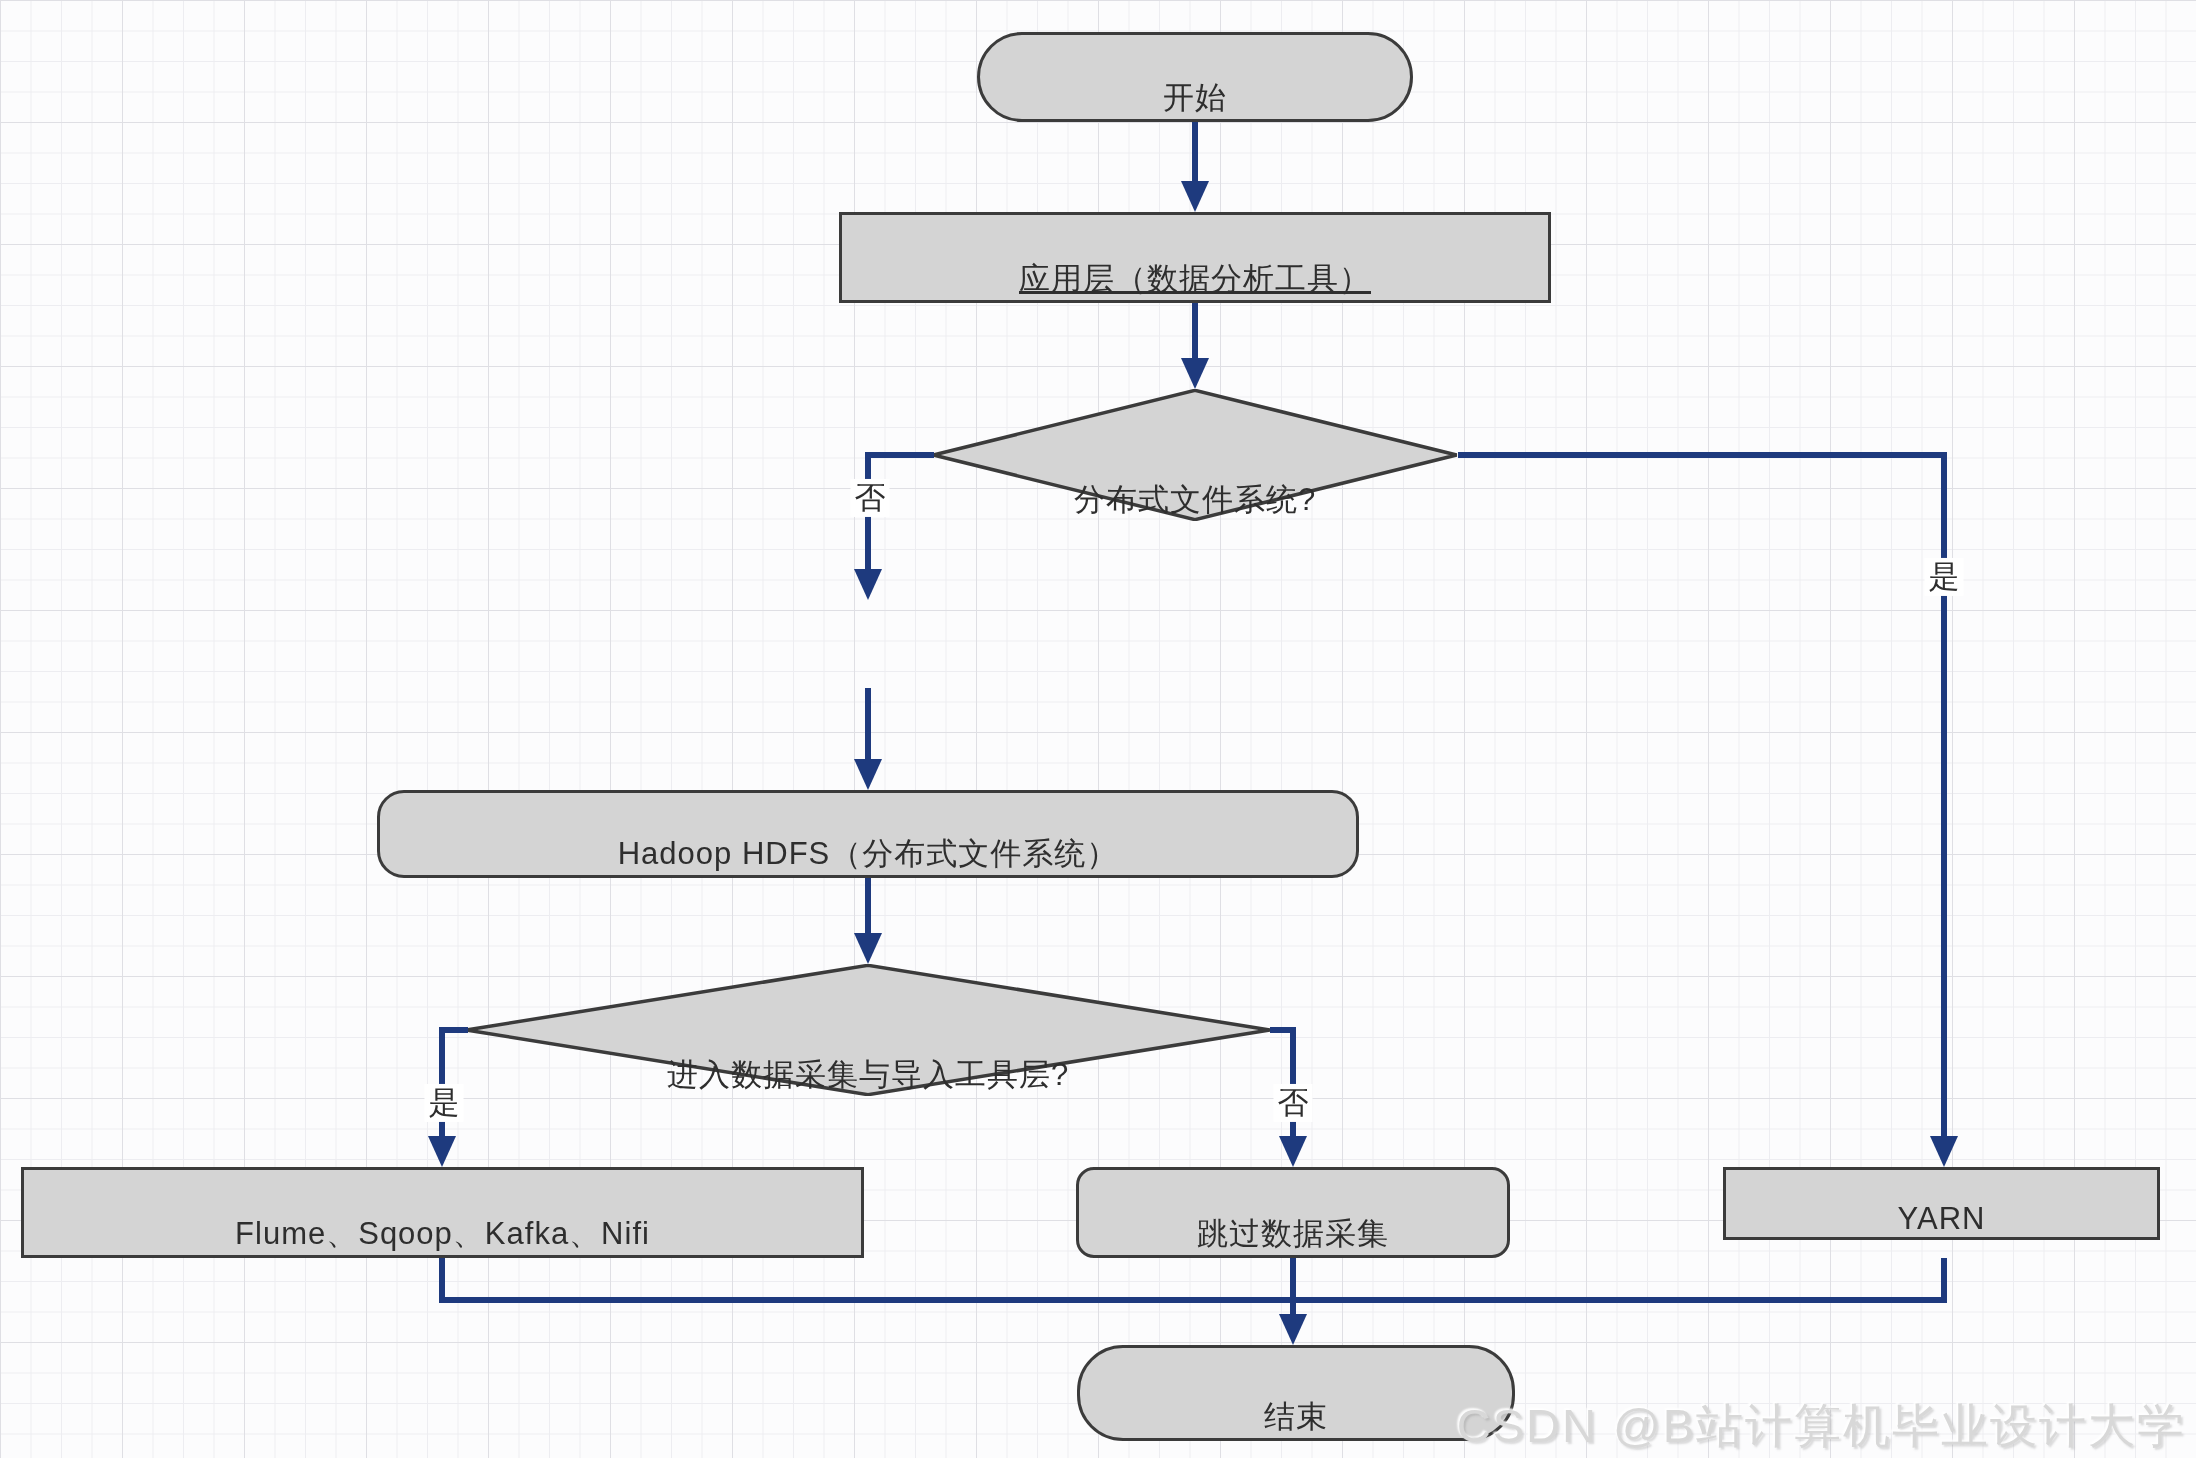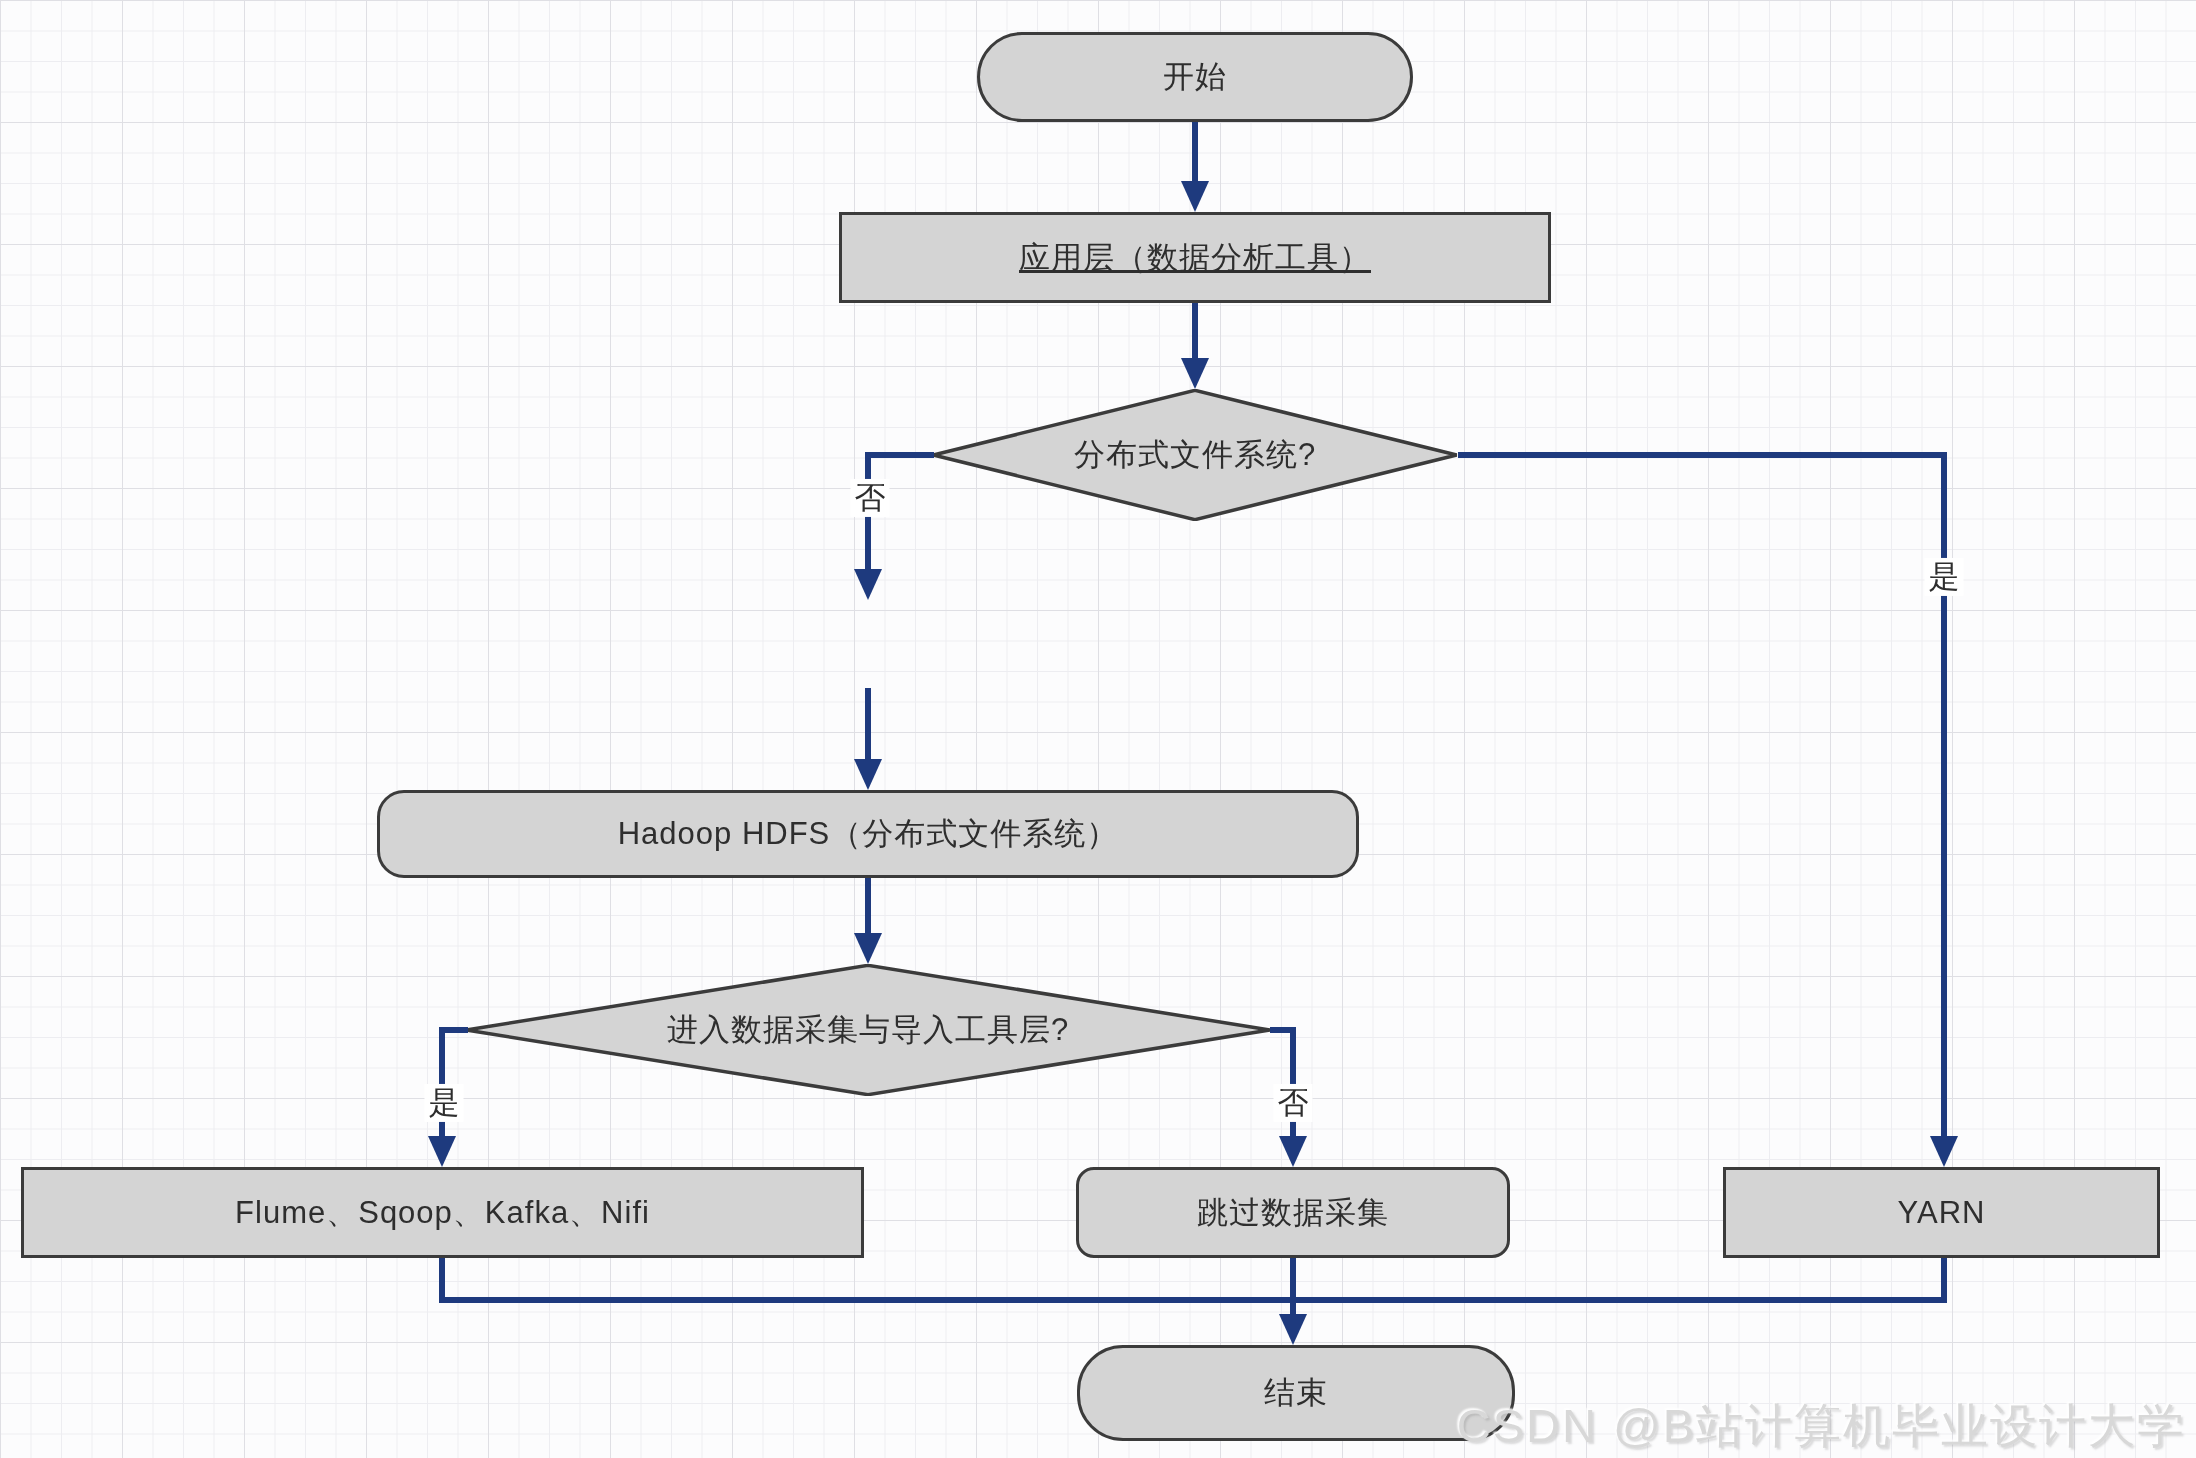--- a/index.html
+++ b/index.html
@@ -15,21 +15,21 @@
       linear-gradient(to right, #dfdfe4 1px, transparent 1px),
       linear-gradient(to bottom, #dfdfe4 1px, transparent 1px),
       linear-gradient(to right, #ededf1 1px, transparent 1px),
       linear-gradient(to bottom, #ededf1 1px, transparent 1px);
     background-size: 122px 122px, 122px 122px, 30.5px 30.5px, 30.5px 30.5px;
   }
 
   .node {
     position: absolute;
     display: flex;
-    align-items: center;
+    align-items: flex-end;
     justify-content: center;
     box-sizing: border-box;
     color: #2e2e2e;
     font-size: 31px;
     text-align: center;
     letter-spacing: 1px;
   }
   .rect {
     background: #d4d4d4;
     border: 3px solid #3b3b3b;
@@ -125,21 +125,21 @@
   </div>
 
   <div class="node rect" style="left:21px; top:1167px; width:843px; height:91px;">
     <span class="node-label">Flume、Sqoop、Kafka、Nifi</span>
   </div>
 
   <div class="node rect" style="left:1076px; top:1167px; width:434px; height:91px;border-radius:18px;">
     <span class="node-label">跳过数据采集</span>
   </div>
 
-  <div class="node rect" style="left:1723px; top:1167px; width:437px; height:91px;">
+  <div class="node rect" style="left:1723px; top:1167px; width:437px; height:73px;">
     <span class="node-label">YARN</span>
   </div>
 
   <div class="node terminal" style="left:1077px; top:1345px; width:438px; height:96px;">
     <span class="node-label">结束</span>
   </div>
 
   <div class="vline" style="left:1192px; top:122px; height:60px;"></div>
   <div class="arrow-down" style="left:1181px; top:181px;"></div>
 

